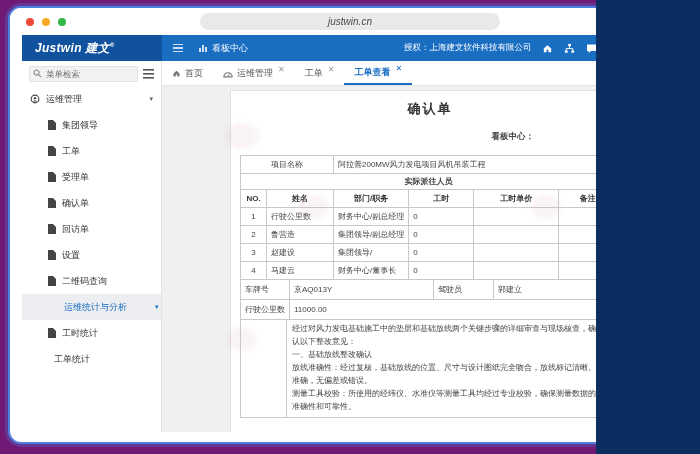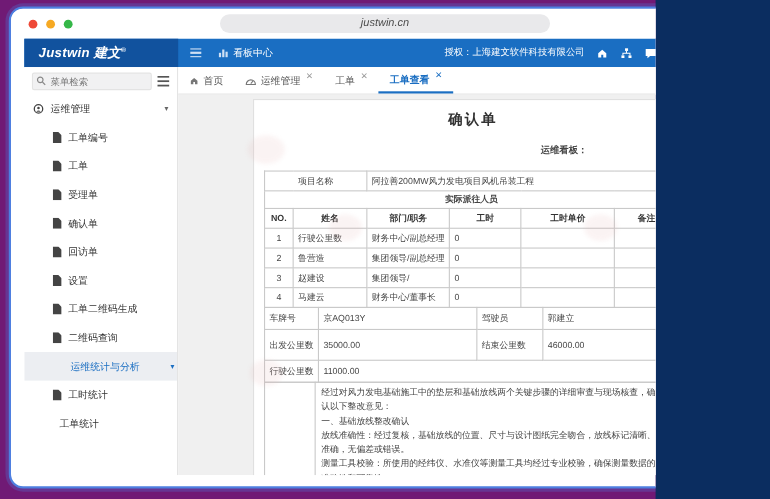--- a/index.html
+++ b/index.html
@@ -186,21 +186,21 @@
                 <circle cx="6" cy="5" r="1.4" fill="#444"></circle>
                 <path d="M3.5 9 A3.4 3.4 0 0 1 8.5 9" fill="#444"></path>
               </svg>
             <span class="lbl">运维管理</span>
             <span class="mcaret">▾</span>
           </div>
           <div class="mi child">
             <svg width="8" height="10" viewBox="0 0 8 10">
                 <path d="M0 0 H5 L8 3 V10 H0 Z" fill="#444"></path>
               </svg>
-            <span class="lbl">工单编号</span>
+            <span class="lbl">集团领导</span>
           </div>
           <div class="mi child">
             <svg width="8" height="10" viewBox="0 0 8 10">
                 <path d="M0 0 H5 L8 3 V10 H0 Z" fill="#444"></path>
               </svg>
             <span class="lbl">工单</span>
           </div>
           <div class="mi child">
             <svg width="8" height="10" viewBox="0 0 8 10">
                 <path d="M0 0 H5 L8 3 V10 H0 Z" fill="#444"></path>
@@ -218,26 +218,20 @@
                 <path d="M0 0 H5 L8 3 V10 H0 Z" fill="#444"></path>
               </svg>
             <span class="lbl">回访单</span>
           </div>
 
           <div class="mi child">
             <svg width="8" height="10" viewBox="0 0 8 10">
                 <path d="M0 0 H5 L8 3 V10 H0 Z" fill="#444"></path>
               </svg>
             <span class="lbl">设置</span>
-          </div>
-          <div class="mi child">
-            <svg width="8" height="10" viewBox="0 0 8 10">
-                <path d="M0 0 H5 L8 3 V10 H0 Z" fill="#444"></path>
-              </svg>
-            <span class="lbl">工单二维码生成</span>
           </div>
           <div class="mi child">
             <svg width="8" height="10" viewBox="0 0 8 10">
                 <path d="M0 0 H5 L8 3 V10 H0 Z" fill="#444"></path>
               </svg>
             <span class="lbl">二维码查询</span>
           </div>
 
           <div class="mi active">
             <svg width="11" height="9" viewBox="0 0 12 10">
@@ -294,21 +288,21 @@
 
           <div class="content">
 
             <div class="doc">
               <div class="stamp" style="left:-6px;top:32px;width:34px;height:26px;"></div>
               <div class="stamp" style="left:68px;top:104px;width:30px;height:24px;"></div>
               <div class="stamp" style="left:300px;top:104px;width:30px;height:24px;"></div>
               <div class="stamp" style="left:-4px;top:236px;width:30px;height:24px;"></div>
 
               <div class="doc-title">确认单</div>
-              <div class="order-line">运维看板：</div>
+              <div class="order-line">看板中心：</div>
 
               <table class="t1">
                 <colgroup>
                     <col style="width:26px">
                     <col style="width:67px">
                     <col style="width:62px">
                     <col style="width:65px">
                     <col style="width:85px">
                     <col style="width:58px">
                   </colgroup>
@@ -369,26 +363,20 @@
                     <col style="width:144px">
                     <col style="width:60px">
                     <col style="width:113px">
                   </colgroup>
                 <tbody>
                     <tr>
                   <td style="height:20px">车牌号</td>
                   <td>京AQ013Y</td>
                   <td>驾驶员</td>
                   <td>郭建立</td>
-                </tr>
-                <tr>
-                  <td style="height:28px">出发公里数</td>
-                  <td>35000.00</td>
-                  <td class="wrap2">结束公里数</td>
-                  <td>46000.00</td>
                 </tr>
                 <tr>
                   <td style="height:20px">行驶公里数</td>
                   <td colspan="3">11000.00</td>
                 </tr>
               </tbody>
                 </table>
 
               <table class="t3">
                 <colgroup>

